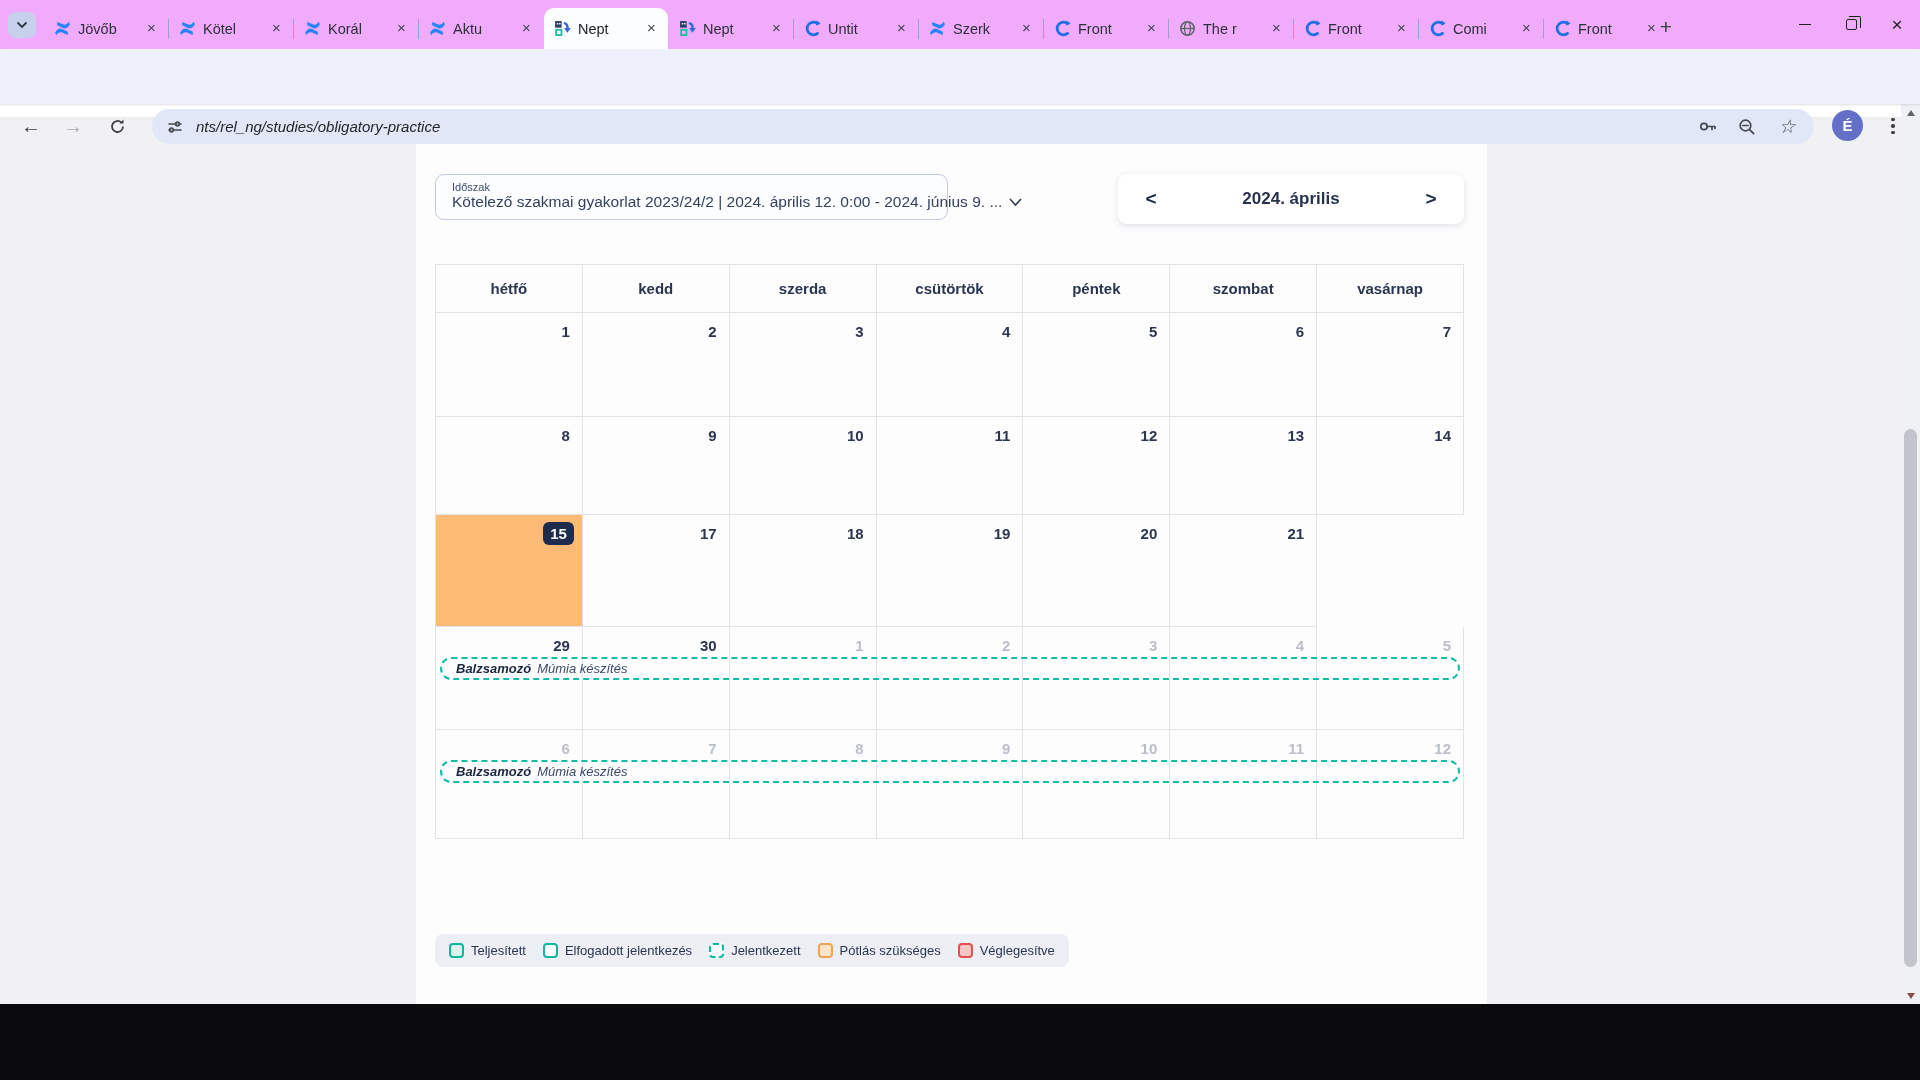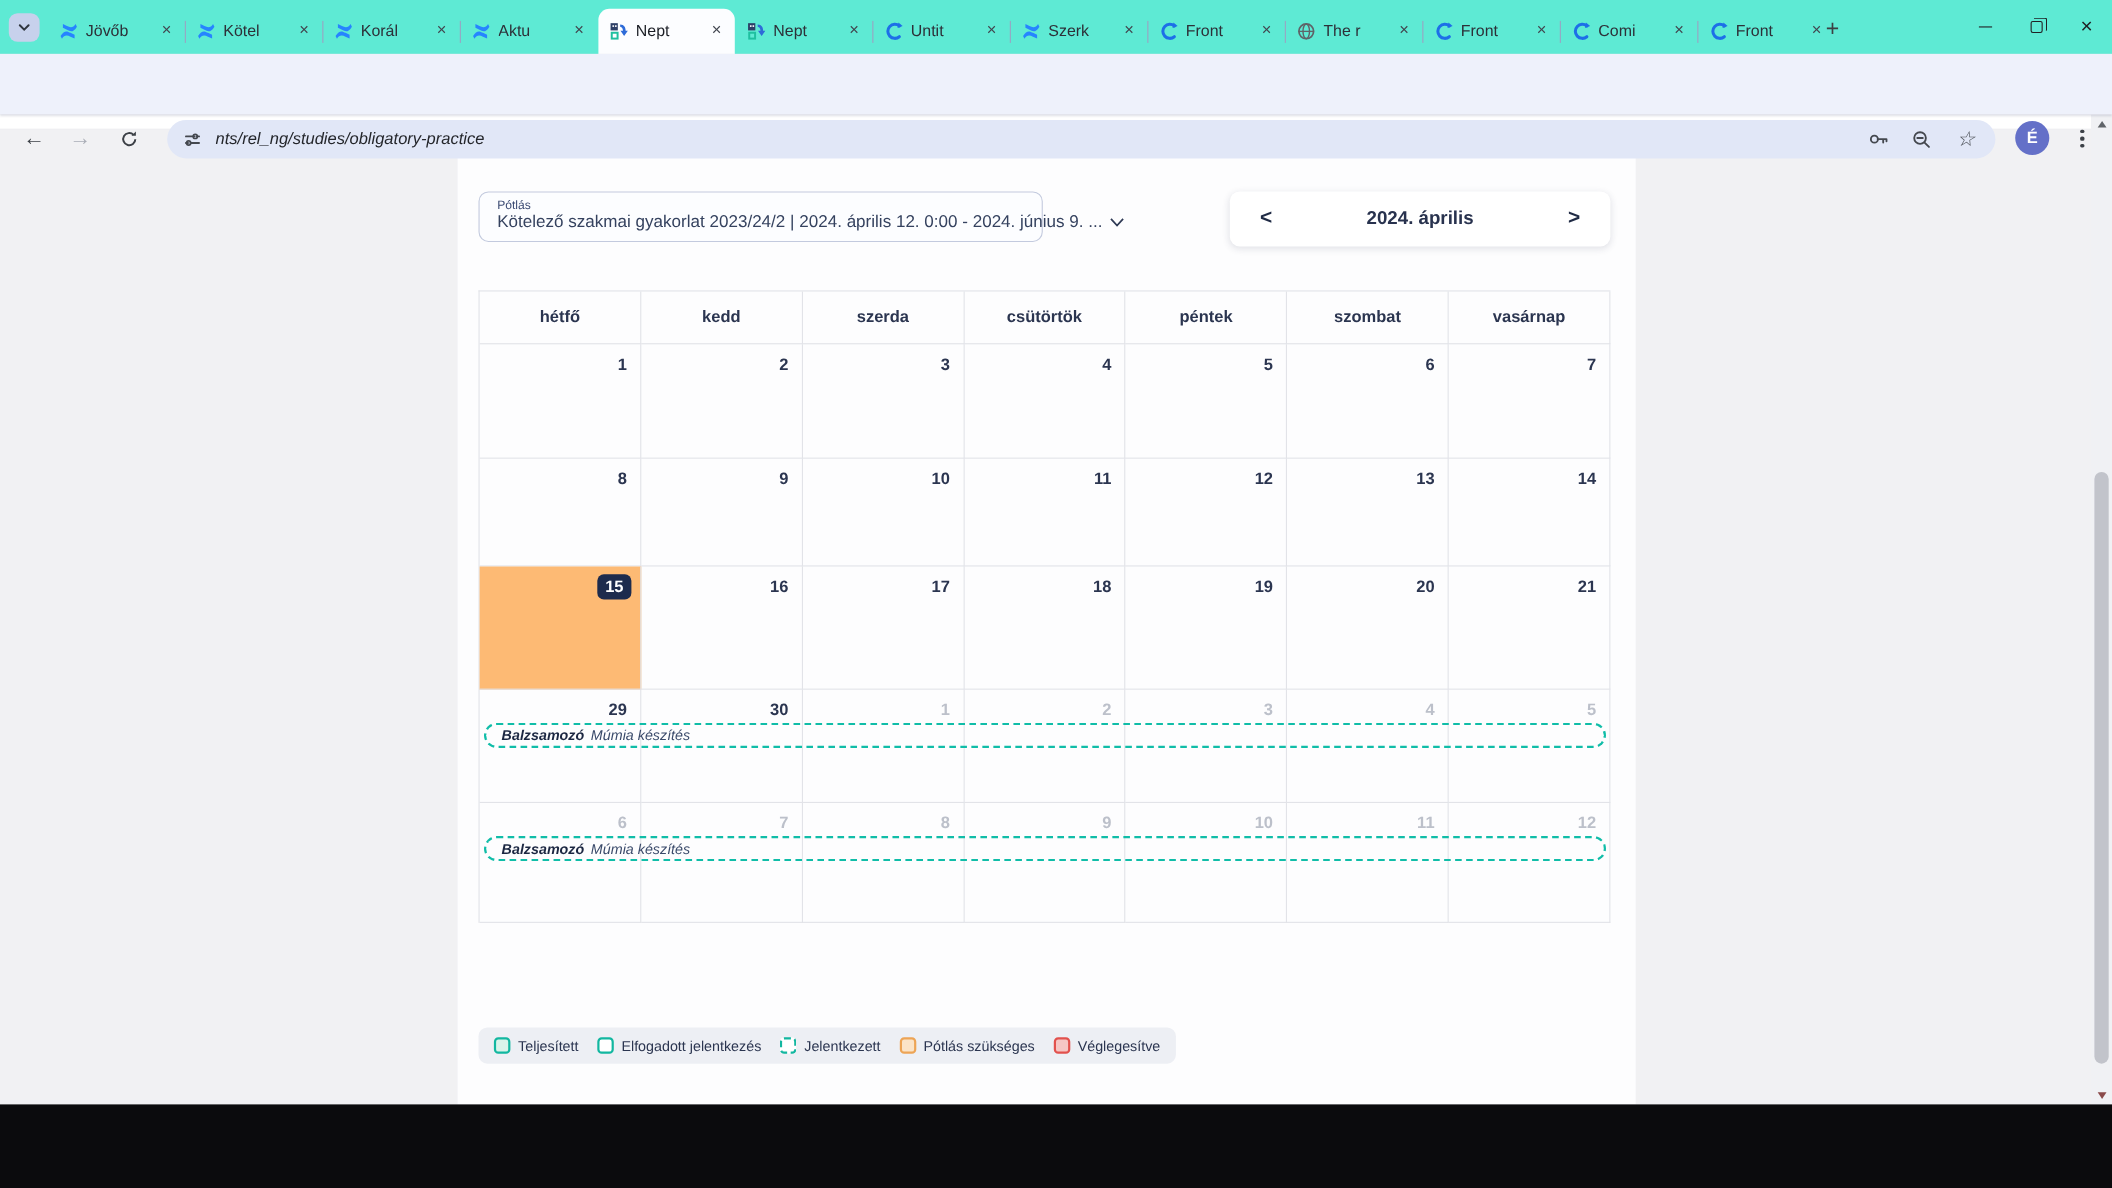--- a/index.html
+++ b/index.html
@@ -1,20 +1,20 @@
 <!DOCTYPE html>
 <html><head>
 <meta charset="utf-8">
 <style>
   * { margin:0; padding:0; box-sizing:border-box; }
   html,body { width:1920px; height:1080px; overflow:hidden;
     font-family:"Liberation Sans", sans-serif; background:#f1f1f3; }
 
   
-  .tabstrip { position:absolute; left:0; top:0; width:1920px; height:49px; background:#5eead4; }
+  .tabstrip { position:absolute; left:0; top:0; width:1920px; height:49px; background:#f0abfc; }
   .tab-search { position:absolute; left:8px; top:12px; width:28px; height:26px; border-radius:8px;
     background:#c7d1ec; display:flex; align-items:center; justify-content:center; }
   .tabs { position:absolute; left:44px; top:8px; height:41px; display:flex; align-items:stretch; }
   .tab { width:124px; display:flex; align-items:center; gap:7px; padding:0 8px 0 10px;
     font-size:14.5px; color:#2d3038; position:relative; border-radius:10px 10px 0 0; }
   .tab.active { background:#fcfdff; color:#1b1e25; }
   .tab .fav { width:17px; height:17px; flex:0 0 auto; display:flex; align-items:center; }
   .tab .t-label { flex:1; overflow:hidden; white-space:nowrap;
     -webkit-mask-image:linear-gradient(90deg,#000 70%,transparent); mask-image:linear-gradient(90deg,#000 70%,transparent); }
   .tab .t-close { width:17px; height:17px; border-radius:50%; flex:0 0 auto; text-align:center;
@@ -312,21 +312,21 @@
 </div>
 
 <div class="page">
   <div class="page-topband"></div>
   <div class="card"></div>
 </div>
 
 <div class="page-title">Jelentkezések</div>
 
 <div class="period">
-  <div class="p-label">Pótlás</div>
+  <div class="p-label">Időszak</div>
   <div class="p-value">
     <span>Kötelező szakmai gyakorlat 2023/24/2 | 2024. április 12. 0:00 - 2024. június 9. ...</span>
     <span class="p-chev">
       <svg width="15" height="10" viewBox="0 0 15 10">
           <path d="M2 2l5.5 6L13 2" fill="none" stroke="#2f3a55" stroke-width="1.6"></path>
         </svg>
     </span>
   </div>
 </div>
 
@@ -359,21 +359,20 @@
       <div class="cell">8</div>
       <div class="cell">9</div>
       <div class="cell">10</div>
       <div class="cell">11</div>
       <div class="cell">12</div>
       <div class="cell">13</div>
       <div class="cell">14</div>
     </div>
     <div class="week" style="height: 112px;">
       <div class="cell today"><span class="badge">15</span></div>
-      <div class="cell">16</div>
       <div class="cell">17</div>
       <div class="cell">18</div>
       <div class="cell">19</div>
       <div class="cell">20</div>
       <div class="cell">21</div>
     </div>
     <div class="week" style="height: 103px;">
       <div class="cell">29</div>
       <div class="cell">30</div>
       <div class="cell muted">1</div>

